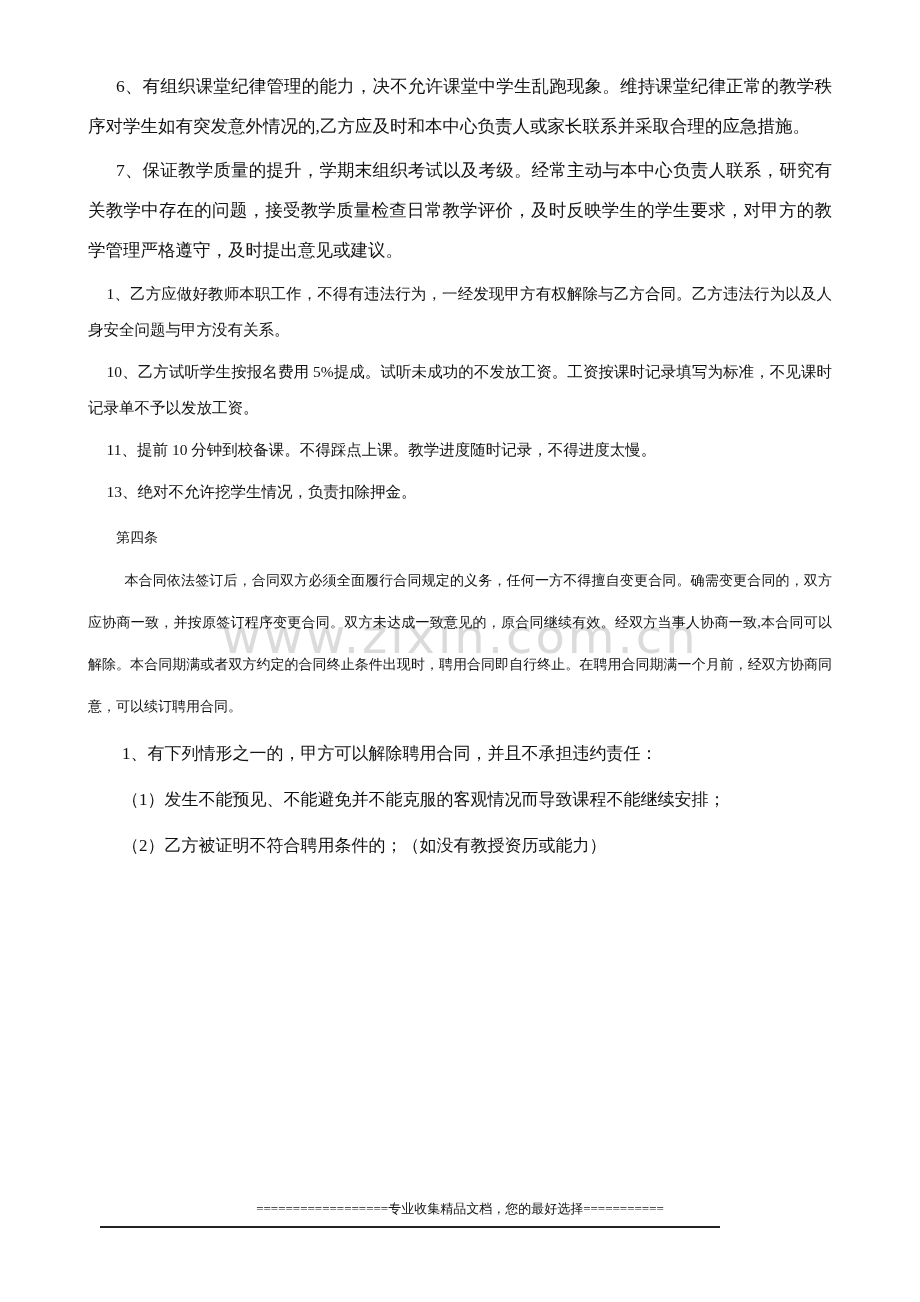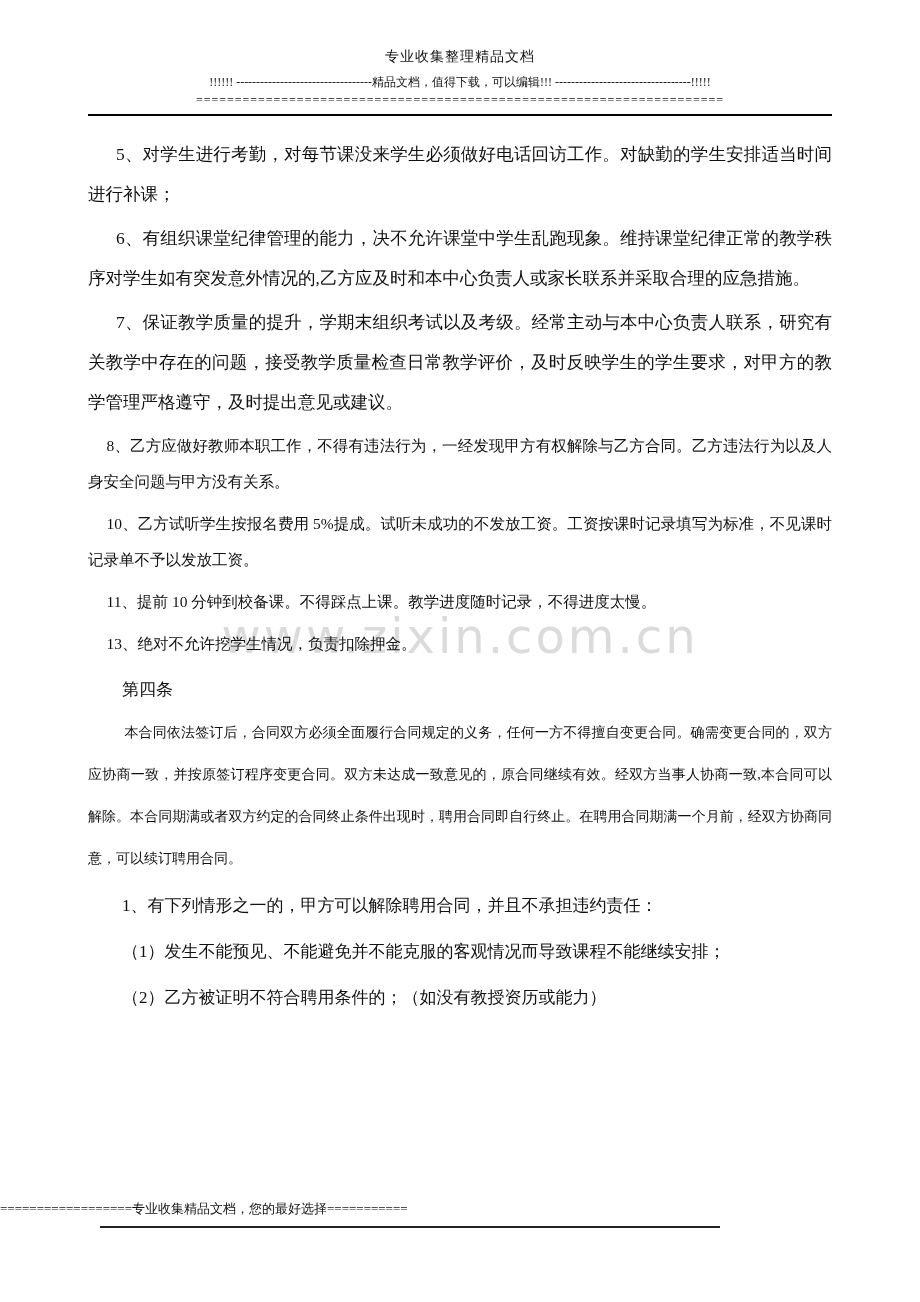--- a/index.html
+++ b/index.html
@@ -50,21 +50,21 @@
     text-indent: 1.6em;
     margin-top: 4px;
   }
   .para-sm {
     font-size: 15.5px;
     line-height: 36px;
     text-indent: 1.2em;
     margin-top: 6px;
   }
   .clause-title {
-    font-size: 17px;
+    font-size: 14px;
     line-height: 40px;
     text-indent: 2em;
     margin-top: 8px;
   }
   .clause-body {
     font-size: 14px;
     line-height: 42px;
     text-indent: 2.6em;
     margin-top: 2px;
   }
@@ -89,52 +89,46 @@
     margin-top: 8px;
   }
   .footer {
     position: absolute;
     z-index: 2;
     left: 0;
     right: 0;
     top: 1200px;
   }
   .footer-text {
+    text-align: center;
     font-size: 13px;
     white-space: nowrap;
     overflow: hidden;
   }
   .footer-rule {
     border: none;
     border-top: 2px solid #222;
     width: 620px;
     margin: 8px 0 0 100px;
   }
 </style>
 </head>
 <body>
 
 <div class="page">
 
   <div class="watermark">www.zixin.com.cn</div>
 
   <div class="content">
 
-    <div class="header">
-      <div class="header-title">专业收集整理精品文档</div>
-      <div class="header-banner">!!!!!! ----------------------------------精品文档，值得下载，可以编辑!!! ----------------------------------!!!!!</div>
-      <div class="header-equals">====================================================================</div>
-      <hr class="header-rule">
-    </div>
 
     <div class="body-text">
-      <p class="para-lg">5、对学生进行考勤，对每节课没来学生必须做好电话回访工作。对缺勤的学生安排适当时间进行补课；</p>
       <p class="para-lg">6、有组织课堂纪律管理的能力，决不允许课堂中学生乱跑现象。维持课堂纪律正常的教学秩序对学生如有突发意外情况的,乙方应及时和本中心负责人或家长联系并采取合理的应急措施。</p>
       <p class="para-lg">7、保证教学质量的提升，学期末组织考试以及考级。经常主动与本中心负责人联系，研究有关教学中存在的问题，接受教学质量检查日常教学评价，及时反映学生的学生要求，对甲方的教学管理严格遵守，及时提出意见或建议。</p>
-      <p class="para-sm">8、乙方应做好教师本职工作，不得有违法行为，一经发现甲方有权解除与乙方合同。乙方违法行为以及人身安全问题与甲方没有关系。</p>
+      <p class="para-sm">1、乙方应做好教师本职工作，不得有违法行为，一经发现甲方有权解除与乙方合同。乙方违法行为以及人身安全问题与甲方没有关系。</p>
       <p class="para-sm">10、乙方试听学生按报名费用 5%提成。试听未成功的不发放工资。工资按课时记录填写为标准，不见课时记录单不予以发放工资。</p>
       <p class="para-sm">11、提前 10 分钟到校备课。不得踩点上课。教学进度随时记录，不得进度太慢。</p>
       <p class="para-sm">13、绝对不允许挖学生情况，负责扣除押金。</p>
 
       <p class="clause-title">第四条</p>
       <p class="clause-body">本合同依法签订后，合同双方必须全面履行合同规定的义务，任何一方不得擅自变更合同。确需变更合同的，双方应协商一致，并按原签订程序变更合同。双方未达成一致意见的，原合同继续有效。经双方当事人协商一致,本合同可以解除。本合同期满或者双方约定的合同终止条件出现时，聘用合同即自行终止。在聘用合同期满一个月前，经双方协商同意，可以续订聘用合同。</p>
 
       <p class="para-c5">1、有下列情形之一的，甲方可以解除聘用合同，并且不承担违约责任：</p>
       <p class="para-c5">（1）发生不能预见、不能避免并不能克服的客观情况而导致课程不能继续安排；</p>
       <p class="para-c5">（2）乙方被证明不符合聘用条件的；（如没有教授资历或能力）</p>

